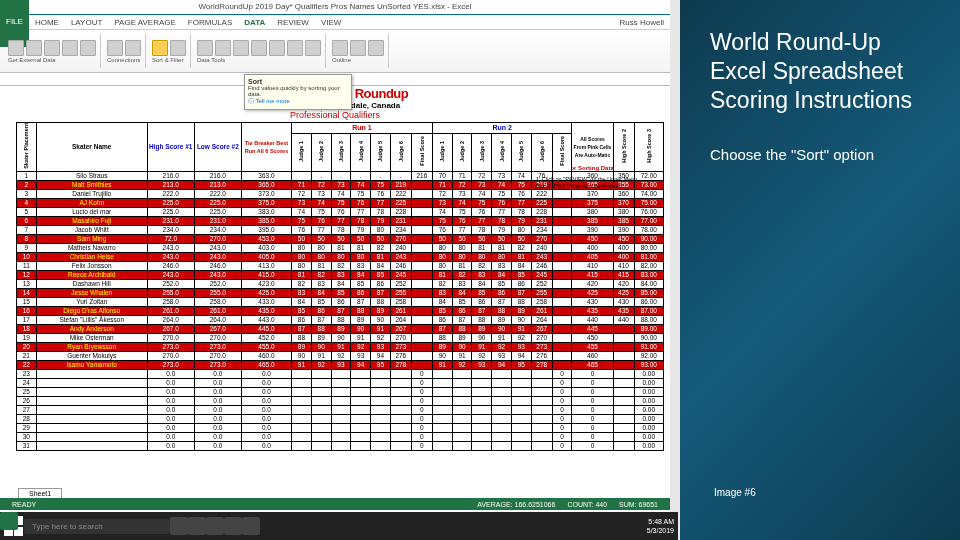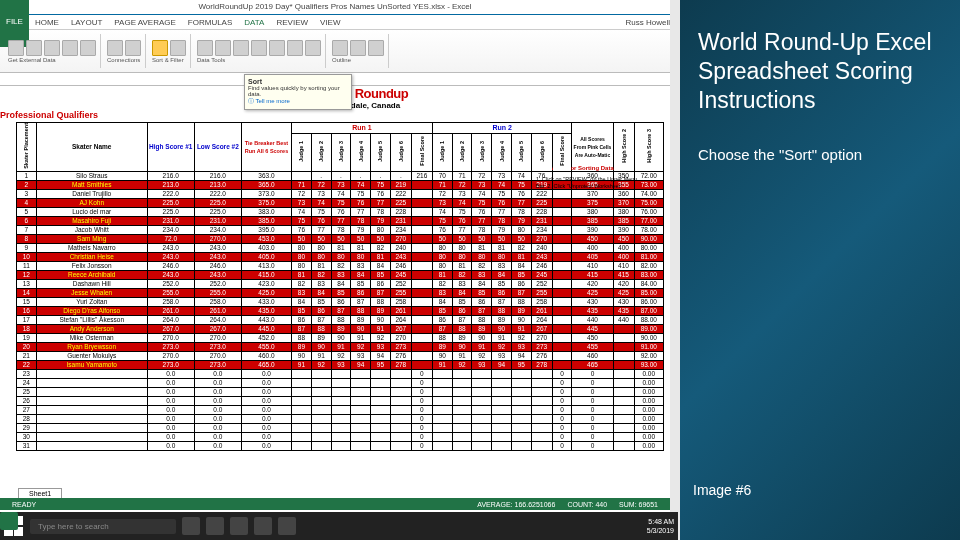--- a/index.html
+++ b/index.html
@@ -1,62 +1,62 @@
 <!DOCTYPE html>
 <html><head>
 <meta charset="utf-8">
 <style>
   html,body{margin:0;padding:0;width:960px;height:540px;font-family:'Segoe UI',Arial,sans-serif;overflow:hidden;background:#fff}
   .slide{display:flex;width:960px;height:540px}
   .left{width:680px;height:540px;background:#e8e8e8;position:relative;overflow:hidden}
-  .right{width:280px;height:540px;background:linear-gradient(135deg,#0d3b4f 0%,#155a7a 50%,#0d3b4f 100%);color:#fff;padding:28px 18px;box-sizing:border-box;position:relative}
+  .right{width:280px;height:540px;background:linear-gradient(135deg,#0d3b4f 0%,#155a7a 50%,#0d3b4f 100%);color:#fff;padding:28px 30px;box-sizing:border-box;position:relative}
   .title{font-size:23px;line-height:1.25;font-weight:400;margin-bottom:32px}
   .instr{font-size:15px;margin-top:8px}
-  .imgnum{position:absolute;bottom:42px;left:13px;font-size:14px}
+  .imgnum{position:absolute;bottom:42px;left:34px;font-size:10px}
   
   .excel{position:absolute;top:0;left:0;width:670px;height:540px;background:#fff;font-size:7px}
   .titlebar{height:14px;background:#fff;text-align:center;font-size:8px;color:#444;line-height:14px;border-bottom:1px solid #0369a1}
   .ribbon-tabs{height:14px;background:#fff;display:flex;font-size:8px;align-items:center;border-bottom:1px solid #ccc}
   .ribbon-tabs span{padding:0 6px;color:#444}
   .ribbon-tabs .file{background:#217346;color:#fff;padding:18px 6px;height:14px;line-height:14px}
-  .ribbon-tabs .active{color:#217346;font-weight:normal}
-  .ribbon-tabs .user{margin-left:auto;padding-right:0;color:#444}
+  .ribbon-tabs .active{color:#217346;font-weight:bold}
+  .ribbon-tabs .user{margin-left:auto;padding-right:6px;color:#444}
   .ribbon{height:38px;background:linear-gradient(#fff,#f4f4f4);border-bottom:1px solid #bbb;display:flex;align-items:center;padding:2px 4px;gap:2px}
   .rgroup{border-right:1px solid #ccc;height:34px;padding:0 4px;display:flex;flex-direction:column;justify-content:center;gap:1px;font-size:6px;color:#555}
   .rgroup .icons{display:flex;gap:2px}
   .ricn{width:14px;height:14px;background:#d0d0d0;border:1px solid #aaa;border-radius:1px}
   .ricn.sort{background:#ffcc55;border-color:#cc9900}
   .tooltip{position:absolute;top:74px;left:244px;width:100px;background:#fffff0;border:1px solid #999;padding:3px;font-size:6px;color:#333;z-index:5;box-shadow:1px 1px 3px rgba(0,0,0,.3)}
   .tooltip b{font-size:7px}
   .formula-bar{height:12px;border-bottom:1px solid #bbb;background:#fff}
   
   .sheet{position:relative;width:670px}
   .hdr-title{text-align:center;font-size:13px;font-weight:bold;color:#c00;font-family:Arial;letter-spacing:-.5px}
   .hdr-sub{text-align:center;font-size:8px;font-weight:bold;color:#000}
-  .hdr-qual{text-align:left;font-size:9px;font-weight:bold;color:#c00}
+  .hdr-qual{text-align:center;font-size:9px;font-weight:normal;color:#c00}
   .logo{position:absolute;top:78px;right:140px;width:150px;height:35px;background:linear-gradient(#a8d8f0,#c8e8ff);border:1px solid #888;font-size:8px;text-align:center;line-height:10px;padding-top:3px;box-sizing:border-box;font-style:italic;color:#003}
   .dirbox{position:absolute;top:78px;right:26px;width:108px;font-size:6px;color:#c00;line-height:8px}
   .steps{position:absolute;top:90px;right:26px;width:108px;font-size:5.5px;line-height:7px}
   table.data{border-collapse:collapse;font-size:6.5px;width:648px;margin-left:16px;margin-top:2px}
   table.data th,table.data td{border:1px solid #000;padding:0 1px;text-align:center;height:8px;line-height:8px;overflow:hidden}
   table.data th{background:#fff;font-weight:bold}
   th.vert{height:40px;width:10px;position:relative}
   th.vert span{writing-mode:vertical-rl;transform:rotate(180deg);font-size:5.5px;display:inline-block;white-space:nowrap}
   th.grp{font-size:7px;font-weight:bold}
   th.grp.red{color:#c00}
   th.grp.blue{color:#00c}
   th.name{width:70px;text-align:left;padding-left:2px}
   td.name{text-align:left;padding-left:2px;white-space:nowrap}
   tr.red td{background:#c00;color:#fff}
   tr.red td.name{color:#ff0}
   tr.wht td{background:#fff;color:#000}
   .status{position:absolute;bottom:30px;left:0;width:670px;height:12px;background:#217346;color:#fff;font-size:7px;display:flex;align-items:center;padding:0 6px;box-sizing:border-box}
   .status .ready{margin-right:auto}
   .status span{margin:0 6px}
-  .taskbar{position:absolute;bottom:0;left:0;width:670px;height:28px;background:#222;display:flex;align-items:center;padding:0 4px;gap:6px}
+  .taskbar{position:absolute;bottom:0;left:0;width:670px;height:28px;background:#222;display:flex;align-items:center;padding:0 4px;gap:0}
   .taskbar .start{width:20px;height:20px;display:flex;flex-wrap:wrap;gap:1px}
   .taskbar .start div{width:9px;height:9px;background:#fff}
   .search{background:#333;color:#888;font-size:8px;padding:3px 8px;width:130px;border-radius:2px}
   .tbicn{width:18px;height:18px;background:#444;border-radius:2px}
   .tbicn.excel{background:#217346}
   .clock{margin-left:auto;color:#fff;font-size:7px;text-align:right;line-height:9px}
   .sheettab{position:absolute;bottom:42px;left:18px;font-size:7px;background:#fff;border:1px solid #999;border-bottom:none;padding:1px 10px}
 </style>
 </head>
 <body>

